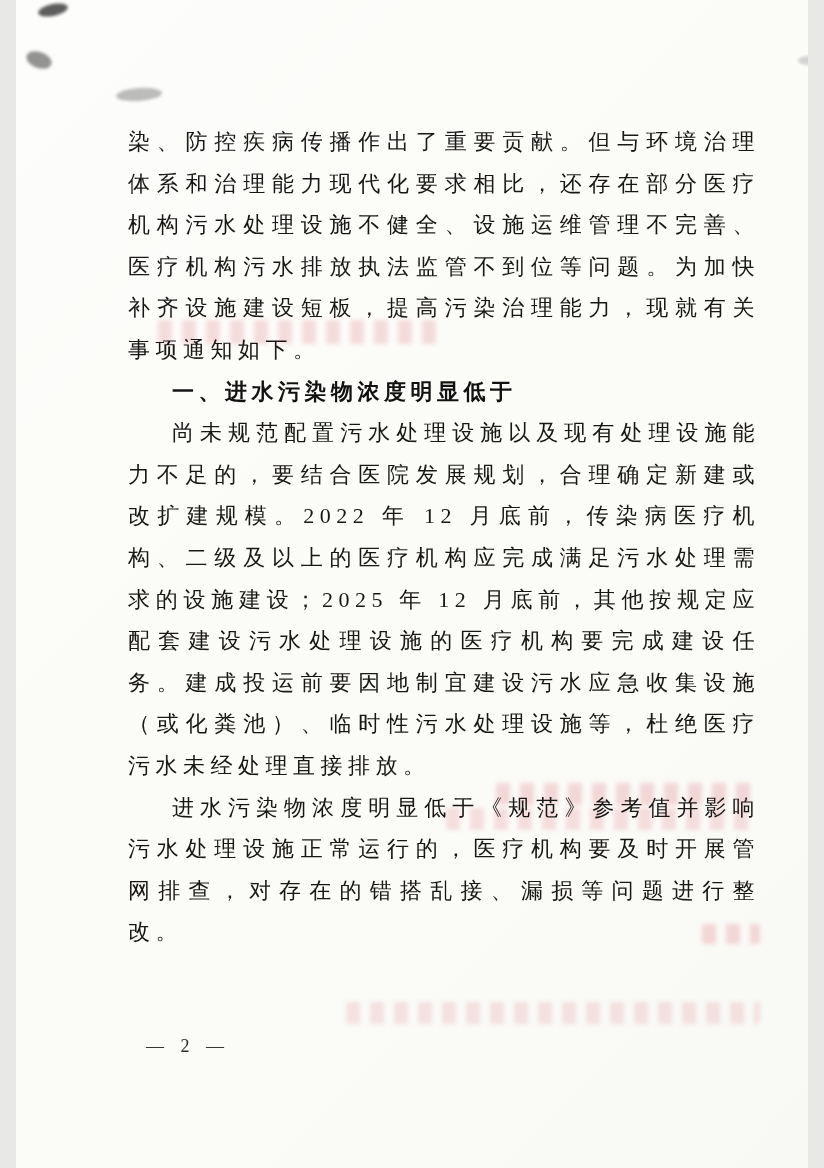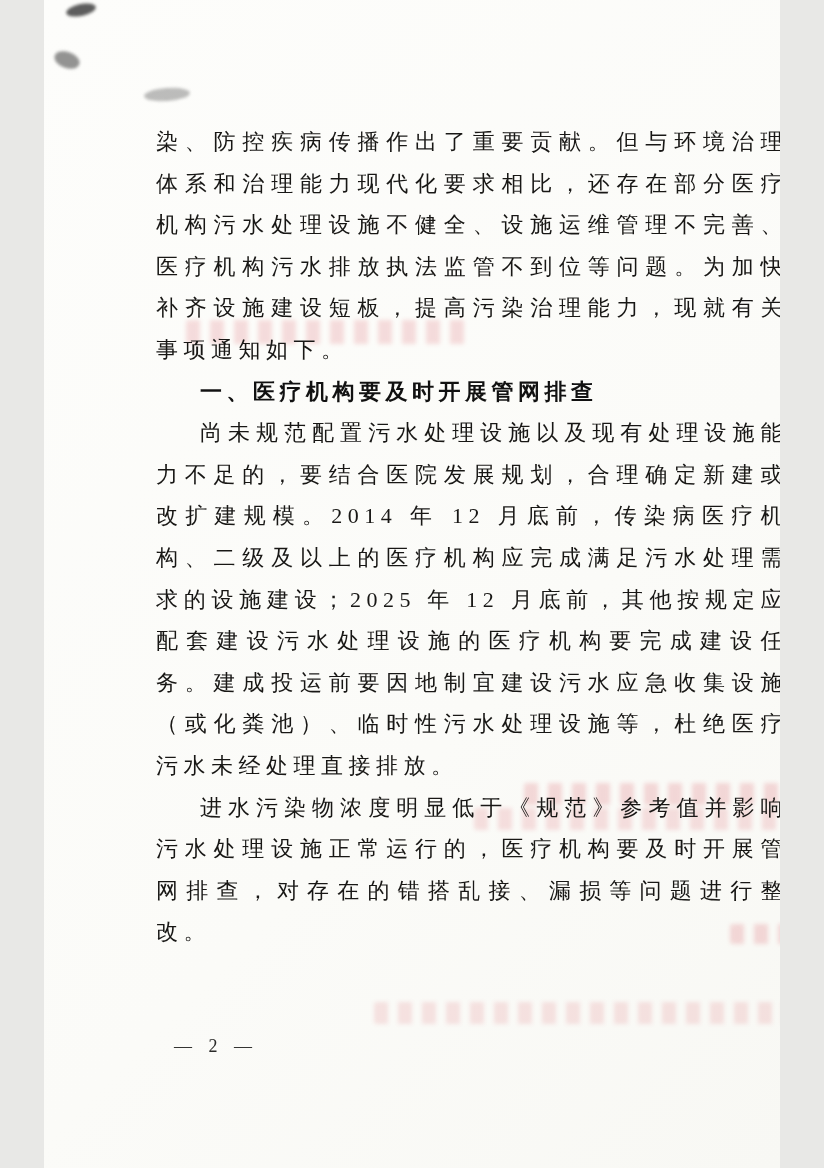--- a/index.html
+++ b/index.html
@@ -1,18 +1,18 @@
 <!DOCTYPE html>
 <html><head>
 <meta charset="utf-8">
 <style>
   html,body { margin:0; padding:0; background:#e8e8e6; }
   .page {
     position:relative;
-    width:736px; height:1168px;
+    width:792px; height:1168px;
     margin:0 auto;
     background:linear-gradient(135deg, #fdfdfb 0%, #fbfbf8 60%, #f8f8f4 100%);
     overflow:hidden;
     font-family:"Liberation Serif", serif;
   }
   .content {
     position:absolute;
     left:112px; top:121px; width:632px;
     color:#181715;
     font-size:22px;
@@ -69,20 +69,20 @@
   <div class="smudge s4"></div>
 
   <div class="bleed b1"></div>
   <div class="bleed b2"></div>
   <div class="bleed b3"></div>
   <div class="bleed b4"></div>
   <div class="bleed b5"></div>
 
   <div class="content">
     <p class="continued">染、防控疾病传播作出了重要贡献。但与环境治理体系和治理能力现代化要求相比，还存在部分医疗机构污水处理设施不健全、设施运维管理不完善、医疗机构污水排放执法监管不到位等问题。为加快补齐设施建设短板，提高污染治理能力，现就有关事项通知如下。</p>
-    <h2 class="heading">一、医疗机构要及时开展管网排查</h2>
-    <p>尚未规范配置污水处理设施以及现有处理设施能力不足的，要结合医院发展规划，合理确定新建或改扩建规模。2014 年 12 月底前，传染病医疗机构、二级及以上的医疗机构应完成满足污水处理需求的设施建设；2025 年 12 月底前，其他按规定应配套建设污水处理设施的医疗机构要完成建设任务。建成投运前要因地制宜建设污水应急收集设施（或化粪池）、临时性污水处理设施等，杜绝医疗污水未经处理直接排放。</p>
+    <h2 class="heading">一、进水污染物浓度明显低于</h2>
+    <p>尚未规范配置污水处理设施以及现有处理设施能力不足的，要结合医院发展规划，合理确定新建或改扩建规模。2022 年 12 月底前，传染病医疗机构、二级及以上的医疗机构应完成满足污水处理需求的设施建设；2025 年 12 月底前，其他按规定应配套建设污水处理设施的医疗机构要完成建设任务。建成投运前要因地制宜建设污水应急收集设施（或化粪池）、临时性污水处理设施等，杜绝医疗污水未经处理直接排放。</p>
     <p>进水污染物浓度明显低于《规范》参考值并影响污水处理设施正常运行的，医疗机构要及时开展管网排查，对存在的错搭乱接、漏损等问题进行整改。</p>
   </div>
 
   <div class="pageno">— 2 —</div>
 
 </div>
 
 </body></html>

